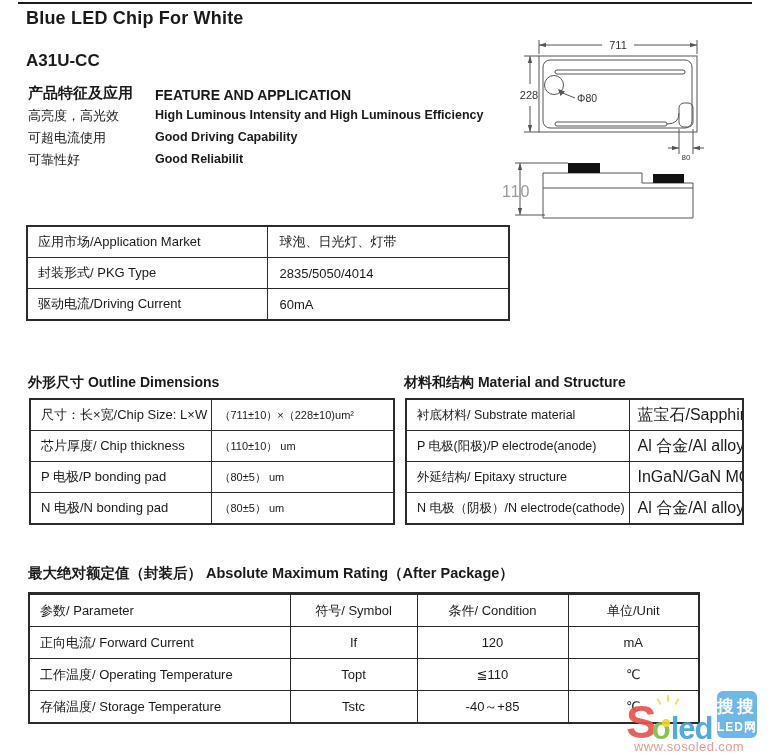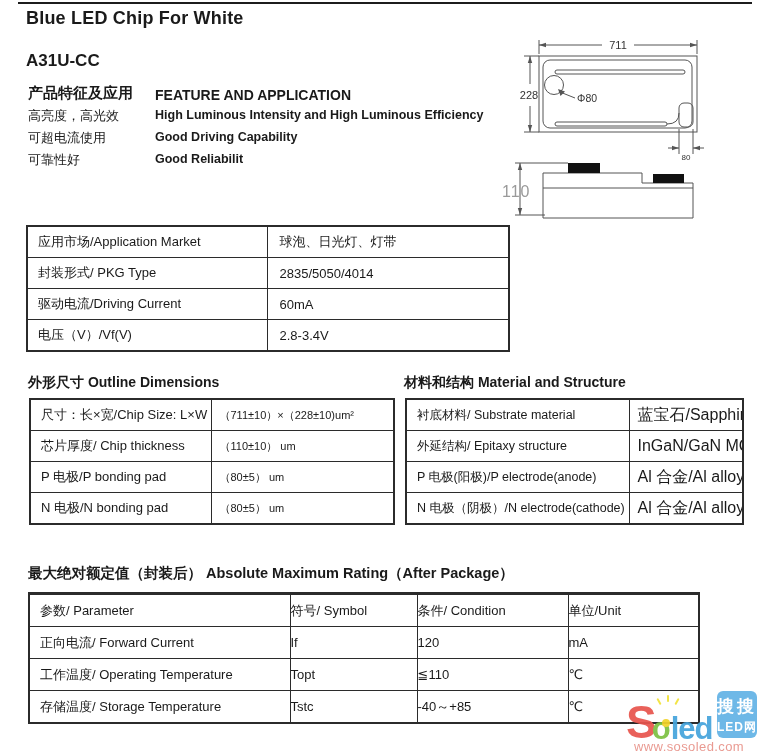--- a/index.html
+++ b/index.html
@@ -37,21 +37,21 @@
   .t-outline{left:21px;top:398px;width:364px;}
   .t-outline td{height:30px;}
   .t-outline td.val{font-size:11px;padding-left:8px;}
 
   .t-material{left:397px;top:398px;width:337px;}
   .t-material td{height:30px;font-size:12.5px;}
   .t-material td.val{font-size:16px;padding-left:8px;}
 
   .t-absmax{left:20px;top:592px;width:670px;border-top-width:3px;}
   .t-absmax td{height:31px;}
-  .t-absmax td.c{padding:0;}
+  .t-absmax td.c{text-align:center;padding:0;}
 
   svg text{font-family:"Liberation Sans","DejaVu Sans",sans-serif;}
   .drawing-box{left:498px;top:28px;width:273px;height:197px;}
 
   
   .watermark{left:626px;top:686px;width:146px;height:69px;opacity:.93;z-index:5;}
   .wm-brand{position:absolute;left:0;top:0;display:flex;align-items:flex-end;height:56px;}
   .wm-s{font-size:46px;font-weight:800;color:#e8564e;line-height:.85;}
   .wm-o{font-size:31px;font-weight:800;color:#7cc142;line-height:.8;margin-left:-5px;}
   .wm-led{font-size:31px;font-weight:800;color:#45a4dc;line-height:.8;letter-spacing:-1px;}
@@ -147,24 +147,20 @@
     <td class="val">球泡、日光灯、灯带</td>
   </tr>
   <tr>
     <td>封装形式/ PKG Type</td>
     <td class="val">2835/5050/4014</td>
   </tr>
   <tr>
     <td>驱动电流/Driving Current</td>
     <td class="val">60mA</td>
   </tr>
-  <tr>
-    <td>电压（V）/Vf(V)</td>
-    <td class="val">2.8-3.4V</td>
-  </tr>
 </tbody>
   </table>
 
 <div class="abs sec-heading h-outline">外形尺寸 Outline Dimensions</div>
 <div class="abs sec-heading h-material">材料和结构  Material and Structure</div>
 
 <table class="abs t-outline">
   <colgroup>
       <col style="width:181px">
       <col style="width:183px">
@@ -193,26 +189,26 @@
   <colgroup>
       <col style="width:223px">
       <col style="width:114px">
     </colgroup>
   <tbody>
       <tr>
     <td>衬底材料/ Substrate material</td>
     <td class="val">蓝宝石/Sapphire</td>
   </tr>
   <tr>
+    <td>P 电极(阳极)/P electrode(anode)</td>
+    <td class="val">Al 合金/Al alloy</td>
+  </tr>
+  <tr>
     <td>外延结构/ Epitaxy structure</td>
     <td class="val">InGaN/GaN MQW</td>
-  </tr>
-  <tr>
-    <td>P 电极(阳极)/P electrode(anode)</td>
-    <td class="val">Al 合金/Al alloy</td>
   </tr>
   <tr>
     <td>N 电极（阴极）/N electrode(cathode)</td>
     <td class="val">Al 合金/Al alloy</td>
   </tr>
 </tbody>
   </table>
 
 <div class="abs sec-heading h-absmax">最大绝对额定值（封装后）  Absolute Maximum Rating（After Package）</div>
 

